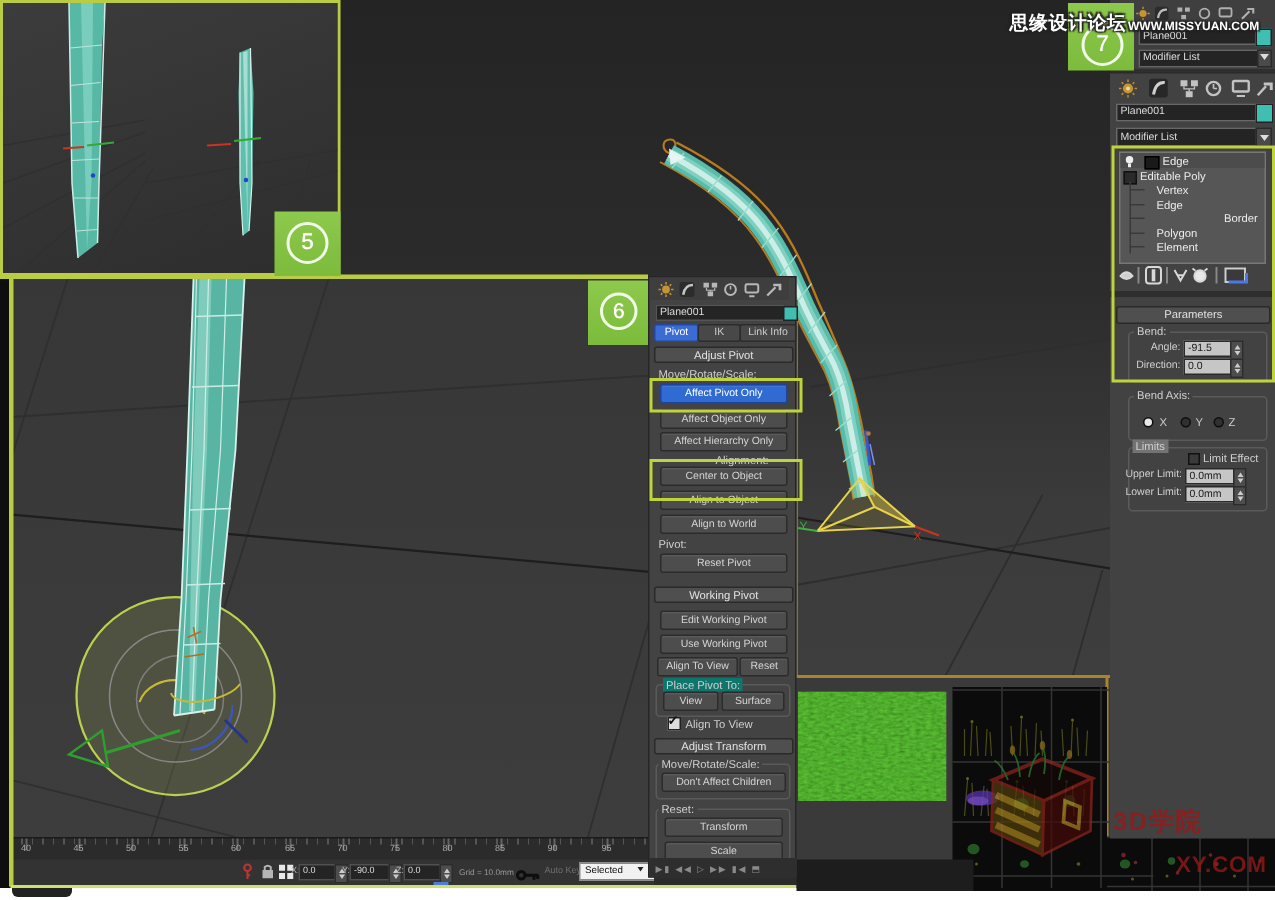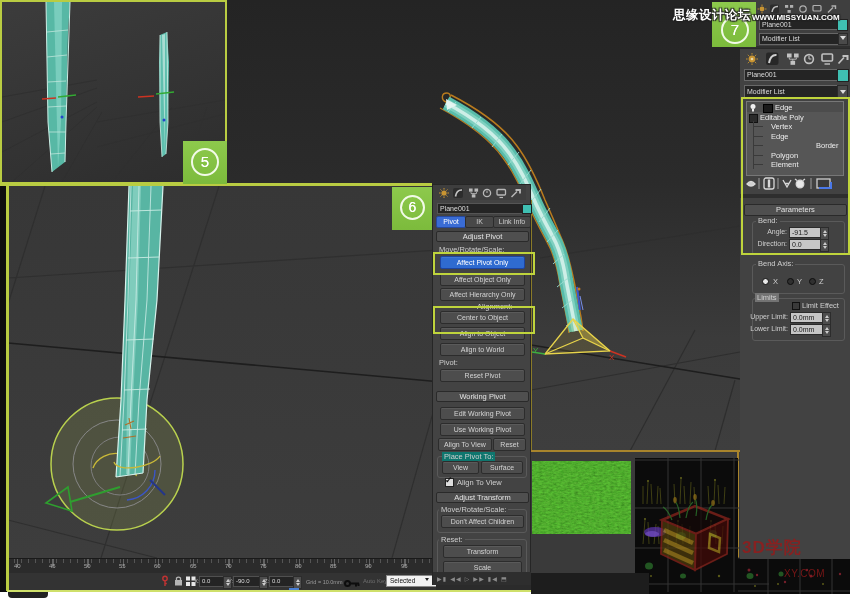--- a/index.html
+++ b/index.html
@@ -473,21 +473,21 @@
         <path d="M22 30 Q18 20 13 17"></path>
       </g>
       <g fill="#8f6f18">
           <ellipse cx="25" cy="10" rx="1.8" ry="3"></ellipse>
           <ellipse cx="45" cy="7" rx="1.8" ry="3"></ellipse>
           <ellipse cx="63" cy="13" rx="1.8" ry="3"></ellipse>
         </g>
     </g>
   </svg>
   <div class="abs" style="left:742px;top:536px;color:rgba(150,26,26,0.82);font-size:17px;font-weight:bold;z-index:13;letter-spacing:1px;">3D学院</div>
-  <div class="abs" style="left:784px;top:568px;color:rgba(150,26,26,0.78);font-size:10px;font-weight:normal;z-index:13;letter-spacing:0.5px;">XY.COM</div>
+  <div class="abs" style="left:784px;top:568px;color:rgba(150,26,26,0.78);font-size:15px;font-weight:bold;z-index:13;letter-spacing:0.5px;">XY.COM</div>
 
   <div class="badge" style="left:183px;top:141px;width:44px;height:43px;">
     <div class="c" style="left:8px;top:7px;width:24px;height:24px;line-height:24px;">5</div>
   </div>
   <div class="badge" style="left:392px;top:187px;width:40px;height:43px;">
     <div class="c" style="left:8px;top:8px;width:21px;height:21px;line-height:21px;font-size:14px;">6</div>
   </div>
   <div class="badge" style="left:712px;top:2px;width:44px;height:45px;">
     <div class="c" style="left:9px;top:14px;width:24px;height:24px;line-height:24px;">7</div>
   </div>

